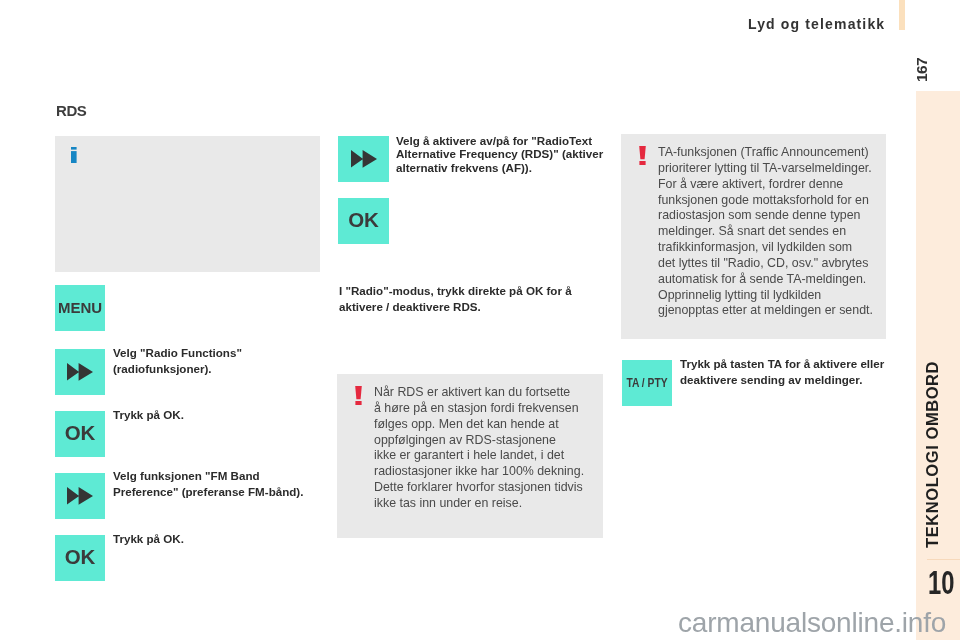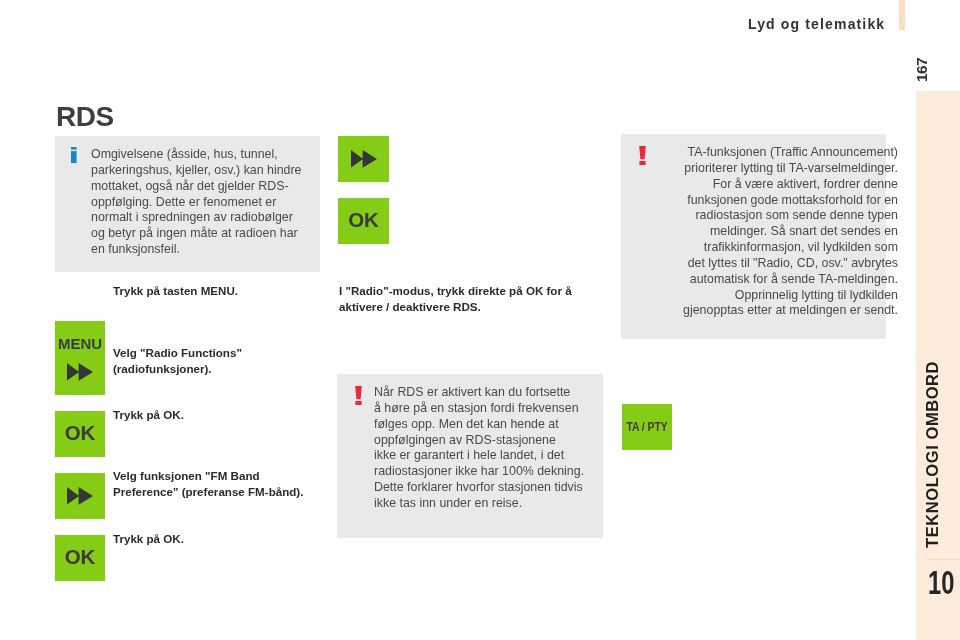--- a/index.html
+++ b/index.html
@@ -20,29 +20,29 @@
                  font-size:16.5px;font-weight:bold;letter-spacing:.58px;color:#1f1f1f;
                  writing-mode:vertical-rl;transform:rotate(180deg);white-space:nowrap;line-height:32px;}
   .sidebar-num{position:absolute;left:12px;top:475px;width:42px;text-align:left;font-size:33px;line-height:1;font-weight:bold;color:#262626;
                transform:scaleX(0.72);transform-origin:left top;}
   .sidebar-rule{position:absolute;left:11px;top:468px;width:33px;height:1px;background:#f7d9bb;}
   .folio{position:absolute;left:915px;top:58px;font-size:15.5px;line-height:14px;font-weight:bold;color:#333;
          writing-mode:vertical-rl;transform:rotate(180deg);letter-spacing:-0.6px;}
 
   .watermark{position:absolute;left:678px;top:609px;font-size:28px;line-height:1;color:#9ea4a9;letter-spacing:-0.2px;}
 
-  h1.sec{position:absolute;margin:0;font-size:28px;font-weight:bold;color:#3e3e3e;letter-spacing:-0.45px;line-height:1;}
+  h1.sec{position:absolute;margin:0;font-size:15px;font-weight:bold;color:#3e3e3e;letter-spacing:-0.45px;line-height:1;}
 
   
   .panel{position:absolute;background:#e9e9e9;box-sizing:border-box;}
   .panel .mark{position:absolute;font-weight:bold;}
   .panel .body{position:absolute;color:#4a4a4a;font-size:12.4px;line-height:15.85px;}
 
   
-  .keybox{position:absolute;background:#84cc16;display:flex;align-items:center;justify-content:center;
+  .keybox{position:absolute;background:#5eead4;display:flex;align-items:center;justify-content:center;
           color:#3b3b3b;font-weight:bold;line-height:1;}
   .keybox > span{position:relative;top:-1px;}
   .keytext{position:absolute;color:#2b2b2b;font-size:11.6px;font-weight:bold;line-height:16.1px;}
   .notetext{position:absolute;color:#2b2b2b;font-size:11.6px;font-weight:bold;line-height:16.1px;}
 </style>
 </head>
 <body>
 
 <div class="page">
 
@@ -50,27 +50,25 @@
   <div class="hdr-bar"></div>
   <div class="folio">167</div>
 
   <h1 class="sec" style="left:56px;top:103px;">RDS</h1>
 
   <div class="panel" style="left:55px;top:136px;width:265px;height:136px;">
     <svg class="mark" style="left:15.5px;top:10.7px;" width="6" height="16" viewBox="0 0 6 16">
         <rect x="0" y="0" width="5.6" height="2.6" fill="#1686c4"></rect>
         <rect x="0" y="4.1" width="5.6" height="11.9" fill="#1686c4"></rect>
       </svg>
-    <div class="body" style="left:36px;top:11px;width:215px;">Omgivelsene (åsside, hus, tunnel, parkeringshus, kjeller, osv.) kan hindre mottaket, også når det gjelder RDS-oppfølging. Dette er fenomenet er normalt i spredningen av radiobølger og betyr på ingen måte at radioen har en funksjonsfeil.</div>
   </div>
 
-  <div class="keybox" style="left:55px;top:285px;width:50px;height:46px;font-size:15px;margin-top:36px;">
+  <div class="keybox" style="left:55px;top:285px;width:50px;height:46px;font-size:15px;">
     <span>MENU</span>
   </div>
-  <div class="keytext" style="left:113px;top:283px;width:200px;">Trykk på tasten MENU.</div>
 
   <div class="keybox" style="left:55px;top:349px;width:50px;height:46px;">
     <svg class="ffico" width="26" height="18" viewBox="0 0 26 18">
         <path d="M0 0 L12.1 8.9 L0 17.5 Z M11.6 0 L26 8.9 L11.6 17.8 Z" fill="#353535"></path>
       </svg>
   </div>
   <div class="keytext" style="left:113px;top:345px;width:203px;">Velg "Radio Functions" (radiofunksjoner).</div>
 
   <div class="keybox" style="left:55px;top:411px;width:50px;height:46px;font-size:20.5px;">
     <span>OK</span>
@@ -87,47 +85,50 @@
   <div class="keybox" style="left:55px;top:535px;width:50px;height:46px;font-size:20.5px;">
     <span>OK</span>
   </div>
   <div class="keytext" style="left:113px;top:531px;width:200px;">Trykk på OK.</div>
 
   <div class="keybox" style="left:338px;top:136px;width:51px;height:46px;">
     <svg class="ffico" width="26" height="18" viewBox="0 0 26 18">
         <path d="M0 0 L12.1 8.9 L0 17.5 Z M11.6 0 L26 8.9 L11.6 17.8 Z" fill="#353535"></path>
       </svg>
   </div>
+  <div class="keytext" style="left:396px;top:134px;width:208px;line-height:13.4px;">Velg å aktivere av/på for "RadioText Alternative Frequency (RDS)" (aktiver alternativ frekvens (AF)).</div>
 
   <div class="keybox" style="left:338px;top:198px;width:51px;height:46px;font-size:20.5px;">
     <span>OK</span>
   </div>
 
   <div class="notetext" style="left:339px;top:283px;width:245px;">I "Radio"-modus, trykk direkte på OK for å aktivere / deaktivere RDS.</div>
 
   <div class="panel" style="left:337px;top:349px;width:266px;height:164px;margin-top:25px;">
     <svg class="mark" style="left:18px;top:12px;" width="7" height="19" viewBox="0 0 7 19">
         <path d="M0.2 0 H6.8 L5.6 13.2 H1.4 Z" fill="#e5293f"></path>
         <rect x="0.4" y="15" width="6.2" height="4" fill="#e5293f"></rect>
       </svg>
     <div class="body" style="left:37px;top:11px;width:230px;white-space:nowrap;">Når RDS er aktivert kan du fortsette<br>å høre på en stasjon fordi frekvensen<br>følges opp. Men det kan hende at<br>oppfølgingen av RDS-stasjonene<br>ikke er garantert i hele landet, i det<br>radiostasjoner ikke har 100% dekning.<br>Dette forklarer hvorfor stasjonen tidvis<br>ikke tas inn under en reise.</div>
   </div>
 
 
-  <div class="panel" style="left:621px;top:134px;width:265px;height:205px;text-align:right;">
+  <div class="panel" style="left:621px;top:134px;width:265px;height:205px;">
     <svg class="mark" style="left:18px;top:12px;" width="7" height="19" viewBox="0 0 7 19">
         <path d="M0.2 0 H6.8 L5.6 13.2 H1.4 Z" fill="#e5293f"></path>
         <rect x="0.4" y="15" width="6.2" height="4" fill="#e5293f"></rect>
       </svg>
     <div class="body" style="left:37px;top:11px;width:240px;white-space:nowrap;">TA-funksjonen (Traffic Announcement)<br>prioriterer lytting til TA-varselmeldinger.<br>For å være aktivert, fordrer denne<br>funksjonen gode mottaksforhold for en<br>radiostasjon som sende denne typen<br>meldinger. Så snart det sendes en<br>trafikkinformasjon, vil lydkilden som<br>det lyttes til "Radio, CD, osv." avbrytes<br>automatisk for å sende TA-meldingen.<br>Opprinnelig lytting til lydkilden<br>gjenopptas etter at meldingen er sendt.</div>
   </div>
 
-  <div class="keybox" style="left:622px;top:360px;width:50px;height:46px;font-size:13px;margin-top:44px;">
+  <div class="keybox" style="left:622px;top:360px;width:50px;height:46px;font-size:13px;">
     <span style="transform:scaleX(0.79);display:inline-block;white-space:nowrap;">TA / PTY</span>
   </div>
+  <div class="keytext" style="left:680px;top:356px;width:207px;">Trykk på tasten TA for å aktivere eller deaktivere sending av meldinger.</div>
 
   <div class="sidebar">
     <div class="sidebar-label">TEKNOLOGI OMBORD</div>
     <div class="sidebar-rule"></div>
     <div class="sidebar-num">10</div>
   </div>
 
+  <div class="watermark">carmanualsonline.info</div>
 </div>
 
 </body></html>

